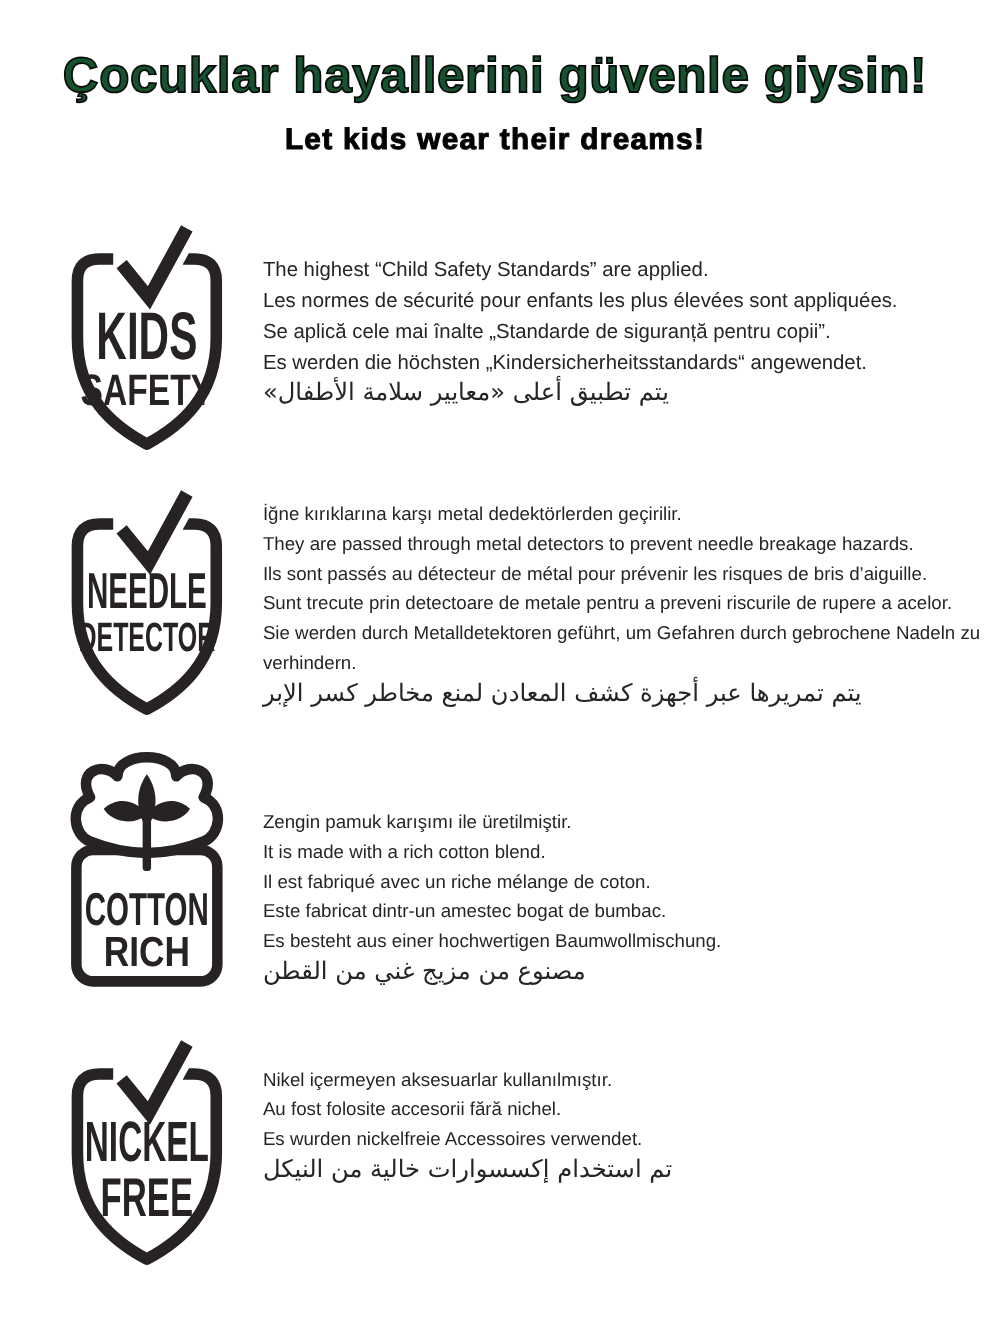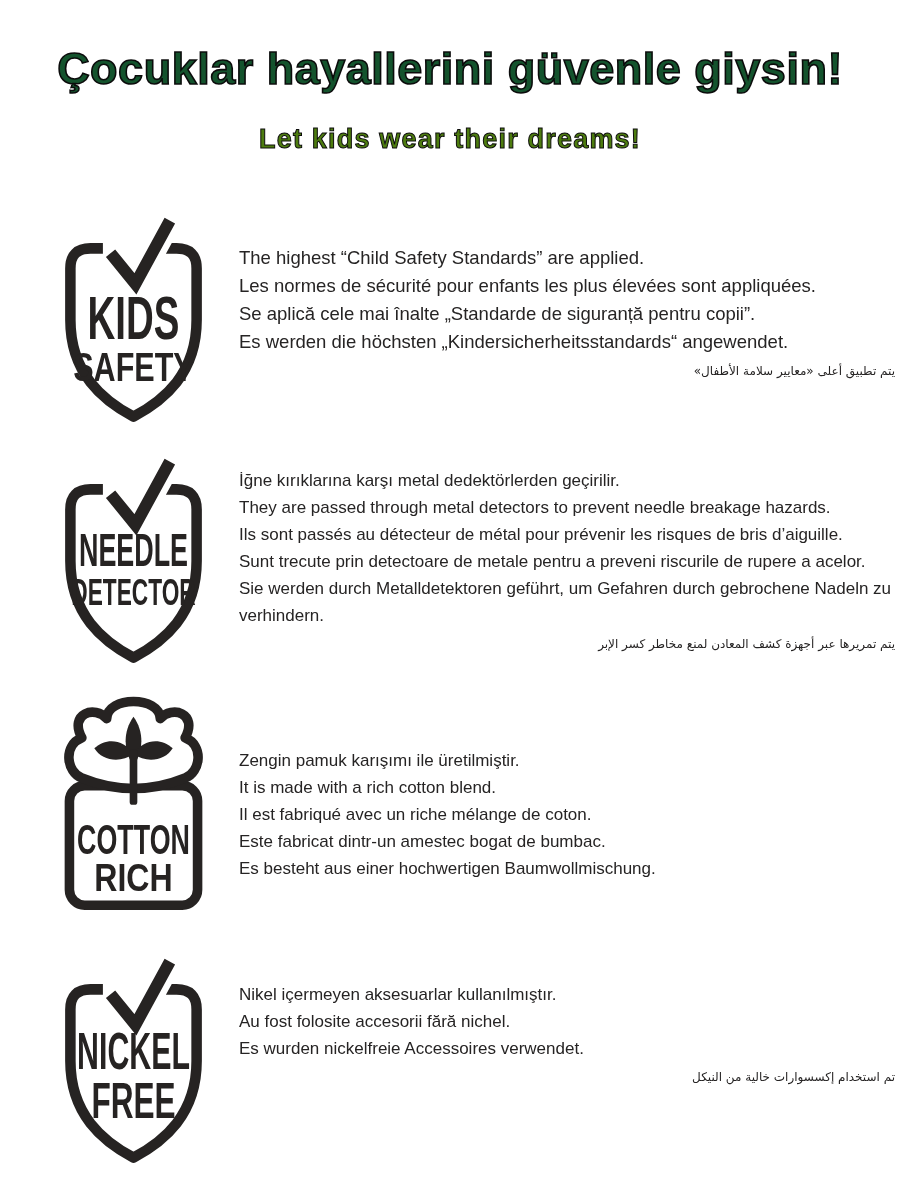--- a/index.html
+++ b/index.html
@@ -6,39 +6,39 @@
   body{
     width:900px;height:1200px;background:#ffffff;position:relative;overflow:hidden;
     font-family:"Liberation Sans",sans-serif;color:#262424;
   }
   .header{text-align:center;padding-top:42px}
   .title{
     font-size:45px;font-weight:bold;color:#14532d;letter-spacing:.5px;
     -webkit-text-stroke:1.6px #0b0b0b;line-height:54px;
   }
   .subtitle{
-    font-size:27px;font-weight:bold;color:#4d7c0f;letter-spacing:1.2px;
-    -webkit-text-stroke:1px #0b0b0b;margin-top:27px;line-height:32px;
+    font-size:27px;font-weight:bold;color:#000000;letter-spacing:1.2px;
+    -webkit-text-stroke:1px #0b0b0b;margin-top:14px;line-height:32px;
   }
   .rows{margin-top:58px}
   .row{display:flex;align-items:flex-start;padding-left:57px}
   .row-1{margin-bottom:31px}
   .row-2{margin-bottom:25px}
   .row-3{margin-bottom:40px}
   .badge{width:153px;flex:none;display:block}
   .text-col{margin-left:29px;width:656px}
   .row-1 .text-col{padding-top:31px}
   .row-2 .text-col{padding-top:13px}
   .row-3 .text-col{padding-top:57px}
   .row-4 .text-col{padding-top:27px}
   .line{font-size:17px;line-height:27px;white-space:normal}
   .row-1 .line{font-size:18.5px;line-height:28px}
   .line.ar{
-    font-family:"DejaVu Sans",sans-serif;direction:rtl;text-align:right;
-    font-size:12px;line-height:30px;
+    font-family:"DejaVu Sans",sans-serif;direction:rtl;text-align:left;
+    font-size:22px;line-height:30px;
   }
   
   .shield-outline{fill:none;stroke:#262322;stroke-width:11;stroke-linejoin:round;stroke-linecap:butt}
   .check-halo{fill:none;stroke:#ffffff;stroke-width:26;stroke-linejoin:miter;stroke-linecap:butt}
   .check{fill:none;stroke:#262322;stroke-width:12.5;stroke-linejoin:miter;stroke-miterlimit:10;stroke-linecap:butt}
   .badge-text{fill:#262322;font-family:"Liberation Sans",sans-serif;font-weight:bold}
   .cotton-rect{fill:none;stroke:#262322;stroke-width:10;stroke-linejoin:round}
   .cotton-cloud{fill:#ffffff;stroke:#262322;stroke-width:10;stroke-linejoin:round}
   .cotton-plant{fill:#262322;stroke:none}
 </style>
@@ -105,20 +105,21 @@
       </g>
       <text class="badge-text" x="80" y="171" font-size="44" text-anchor="middle" textLength="118" lengthAdjust="spacingAndGlyphs">COTTON</text>
       <text class="badge-text" x="80" y="210" font-size="40" text-anchor="middle" textLength="82" lengthAdjust="spacingAndGlyphs">RICH</text>
     </svg>
     <div class="text-col">
       <div class="line">Zengin pamuk karışımı ile üretilmiştir.</div>
       <div class="line">It is made with a rich cotton blend.</div>
       <div class="line">Il est fabriqué avec un riche mélange de coton.</div>
       <div class="line">Este fabricat dintr-un amestec bogat de bumbac.</div>
       <div class="line">Es besteht aus einer hochwertigen Baumwollmischung.</div>
+      <div class="line ar" dir="rtl">مصنوع من مزيج غني من القطن</div>
     </div>
   </div>
 
   <div class="row row-4">
     <svg class="badge" viewBox="0 0 160 220" aria-hidden="true">
       <path class="shield-outline" d="M 48 37 L 35 37 Q 14 37 14 58 L 14 112 C 14 168 48 196 80 213 C 112 196 146 168 146 112 L 146 58 Q 146 37 125 37 L 114 37"></path>
       <path class="check-halo" d="M 56 42 L 82 74 L 118 8"></path>
       <path class="check" d="M 56 42 L 82 74 L 118 8"></path>
       <text class="badge-text" x="80" y="120" font-size="54" text-anchor="middle" textLength="118" lengthAdjust="spacingAndGlyphs">NICKEL</text>
       <text class="badge-text" x="80" y="172" font-size="52" text-anchor="middle" textLength="88" lengthAdjust="spacingAndGlyphs">FREE</text>

